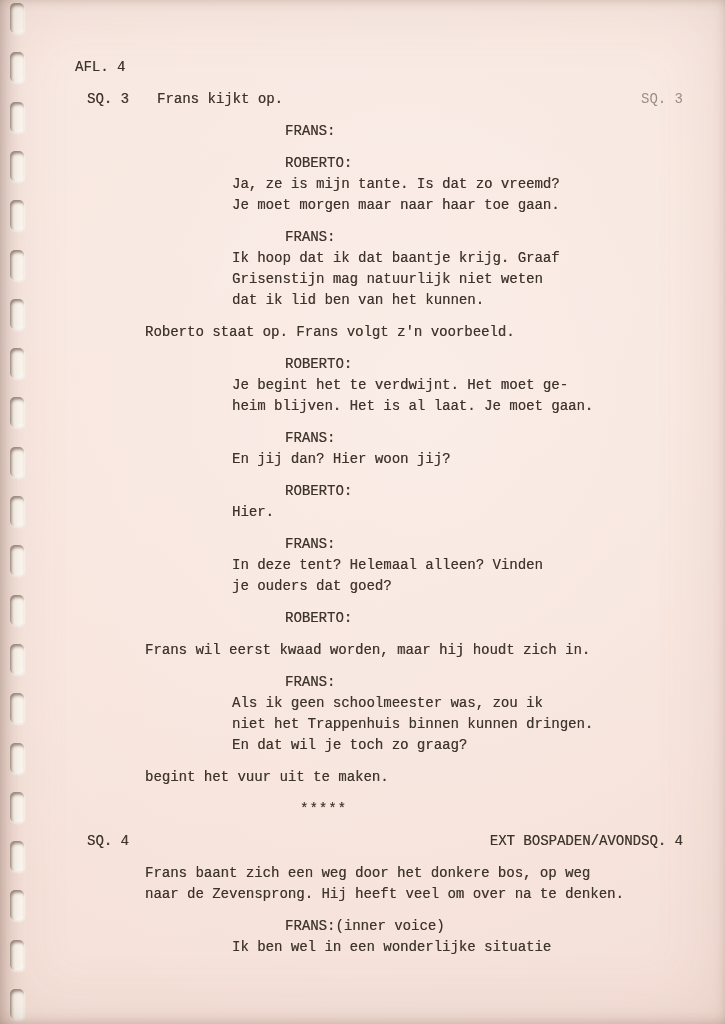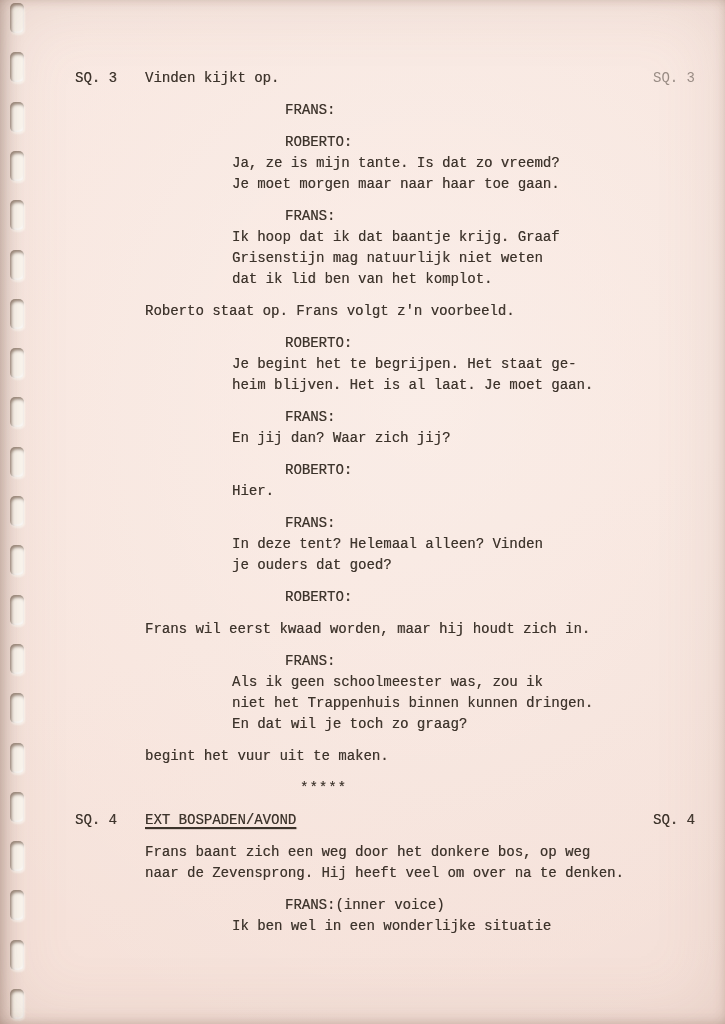--- a/index.html
+++ b/index.html
@@ -30,24 +30,24 @@
   .hole{
     position:absolute;left:0;width:14px;height:30px;
     background:#fefaf3;border-radius:5px;
     box-shadow:
       inset 1.5px 2.5px 3px rgba(105,80,65,0.65),
       inset -1px -1.5px 1.5px rgba(255,255,255,0.8),
       1px 2px 2px rgba(255,253,248,0.7);
   }
   .content{position:absolute;left:75px;top:57px;right:30px;}
   .episode{margin:0 0 11px 0;}
-  .scene-header{display:flex;margin:11px 0;}
+  .scene-header{display:flex;margin:11px 12px;}
   .sq-label{flex:0 0 70px;white-space:pre;}
   .scene-title{flex:1 1 auto;white-space:pre;}
-  .scene-title.underlined{text-decoration:underline;text-underline-offset:3px;text-decoration-thickness:1.5px;}
+  .scene-title.underlined{text-underline-offset:3px;text-decoration-thickness:1.5px;text-align:right;}
   .sq-label.right{flex:0 0 auto;margin-left:auto;width:auto;}
   .sq-label.faded{opacity:0.5;text-shadow:none;}
   .dialogue{margin:6px 0 11px 157px;}
   .dialogue .speaker{margin-left:53px;white-space:pre;}
   .dialogue .line{white-space:pre;}
   .action{margin:9px 0 11px 70px;}
   .action .line{white-space:pre;}
   .separator{margin:11px 0 11px 225px;letter-spacing:1px;}
 </style>
 </head>
@@ -71,51 +71,52 @@
       <div class="hole" style="top: 643.9px;"></div>
       <div class="hole" style="top: 693.2px;"></div>
       <div class="hole" style="top: 742.5px;"></div>
       <div class="hole" style="top: 791.8px;"></div>
       <div class="hole" style="top: 841.1px;"></div>
       <div class="hole" style="top: 890.4px;"></div>
       <div class="hole" style="top: 939.7px;"></div>
       <div class="hole" style="top: 989px;"></div>
     </div>
   <div class="content">
+    <div class="episode">AFL. 4</div>
     <div id="script-flow">
         <div class="scene-header">
           <span class="sq-label">SQ. 3</span>
-          <span class="scene-title">Vinden kijkt op.</span>
+          <span class="scene-title">Frans kijkt op.</span>
           <span class="sq-label right faded">SQ. 3</span>
         </div>
         <div class="dialogue">
           <div class="speaker">FRANS:</div>
         </div>
         <div class="dialogue">
           <div class="speaker">ROBERTO:</div>
           <div class="line">Ja, ze is mijn tante. Is dat zo vreemd?</div>
           <div class="line">Je moet morgen maar naar haar toe gaan.</div>
         </div>
         <div class="dialogue">
           <div class="speaker">FRANS:</div>
           <div class="line">Ik hoop dat ik dat baantje krijg. Graaf</div>
           <div class="line">Grisenstijn mag natuurlijk niet weten</div>
-          <div class="line">dat ik lid ben van het komplot.</div>
+          <div class="line">dat ik lid ben van het kunnen.</div>
         </div>
         <div class="action">
           <div class="line">Roberto staat op. Frans volgt z'n voorbeeld.</div>
         </div>
         <div class="dialogue">
           <div class="speaker">ROBERTO:</div>
-          <div class="line">Je begint het te begrijpen. Het staat ge-</div>
+          <div class="line">Je begint het te verdwijnt. Het moet ge-</div>
           <div class="line">heim blijven. Het is al laat. Je moet gaan.</div>
         </div>
         <div class="dialogue">
           <div class="speaker">FRANS:</div>
-          <div class="line">En jij dan? Waar zich jij?</div>
+          <div class="line">En jij dan? Hier woon jij?</div>
         </div>
         <div class="dialogue">
           <div class="speaker">ROBERTO:</div>
           <div class="line">Hier.</div>
         </div>
         <div class="dialogue">
           <div class="speaker">FRANS:</div>
           <div class="line">In deze tent? Helemaal alleen? Vinden</div>
           <div class="line">je ouders dat goed?</div>
         </div>

